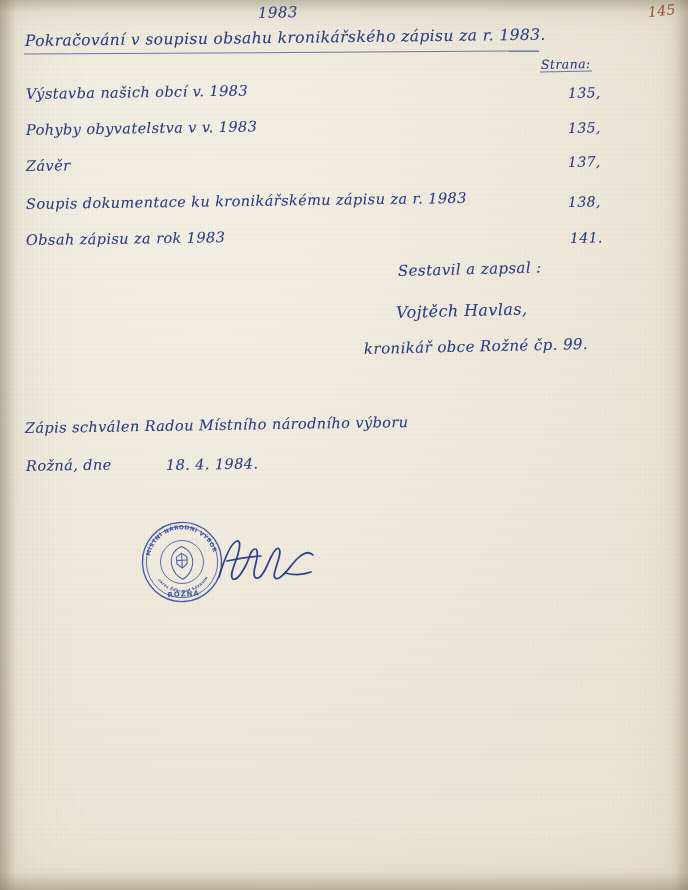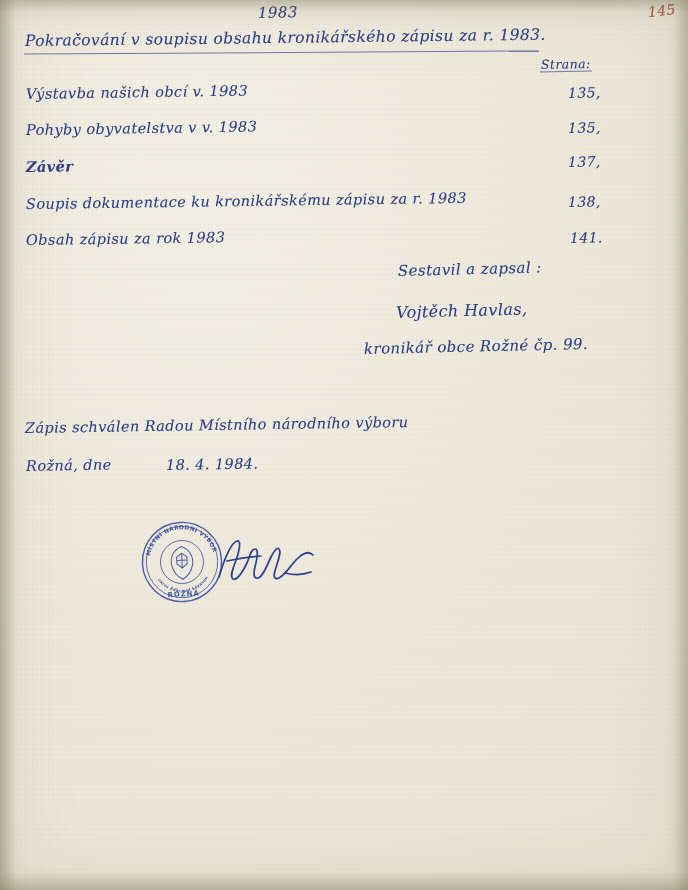--- a/index.html
+++ b/index.html
@@ -173,21 +173,21 @@
 
   <div class="hw strana-head">Strana:</div>
   <div class="rule" id="rule-strana"></div>
 
   <div class="hw toc-entry" style="top:86px;  left:26px; transform:rotate(-0.9deg);">Výstavba našich obcí v. 1983</div>
   <div class="hw toc-page" style="top:85px;  left:568px; transform:rotate(-1.2deg);">135,</div>
 
   <div class="hw toc-entry" style="top:122px; left:26px; transform:rotate(-0.9deg);">Pohyby obyvatelstva v v. 1983</div>
   <div class="hw toc-page" style="top:120px; left:568px; transform:rotate(-1.2deg);">135,</div>
 
-  <div class="hw toc-entry" style="top:158px; left:26px; transform:rotate(-0.9deg);font-weight:bold;">Závěr</div>
+  <div class="hw toc-entry" style="top:158px; left:26px; transform:rotate(-0.9deg);">Závěr</div>
   <div class="hw toc-page" style="top:154px; left:568px; transform:rotate(-1.2deg);">137,</div>
 
   <div class="hw toc-entry" style="top:196px; left:26px; transform:rotate(-0.8deg);">Soupis dokumentace ku kronikářskému zápisu za r. 1983</div>
   <div class="hw toc-page" style="top:194px; left:568px; transform:rotate(-1.2deg);">138,</div>
 
   <div class="hw toc-entry" style="top:232px; left:26px; transform:rotate(-0.8deg);">Obsah zápisu za rok 1983</div>
   <div class="hw toc-page" style="top:230px; left:570px; transform:rotate(-1.2deg);">141.</div>
 
   <div class="hw sig-block" style="top:262px; left:398px; transform:rotate(-1.4deg);">Sestavil a zapsal :</div>
   <div class="hw sig-block" style="top:303px; left:396px; font-size:16px; transform:rotate(-1.6deg);">Vojtěch Havlas,</div>

